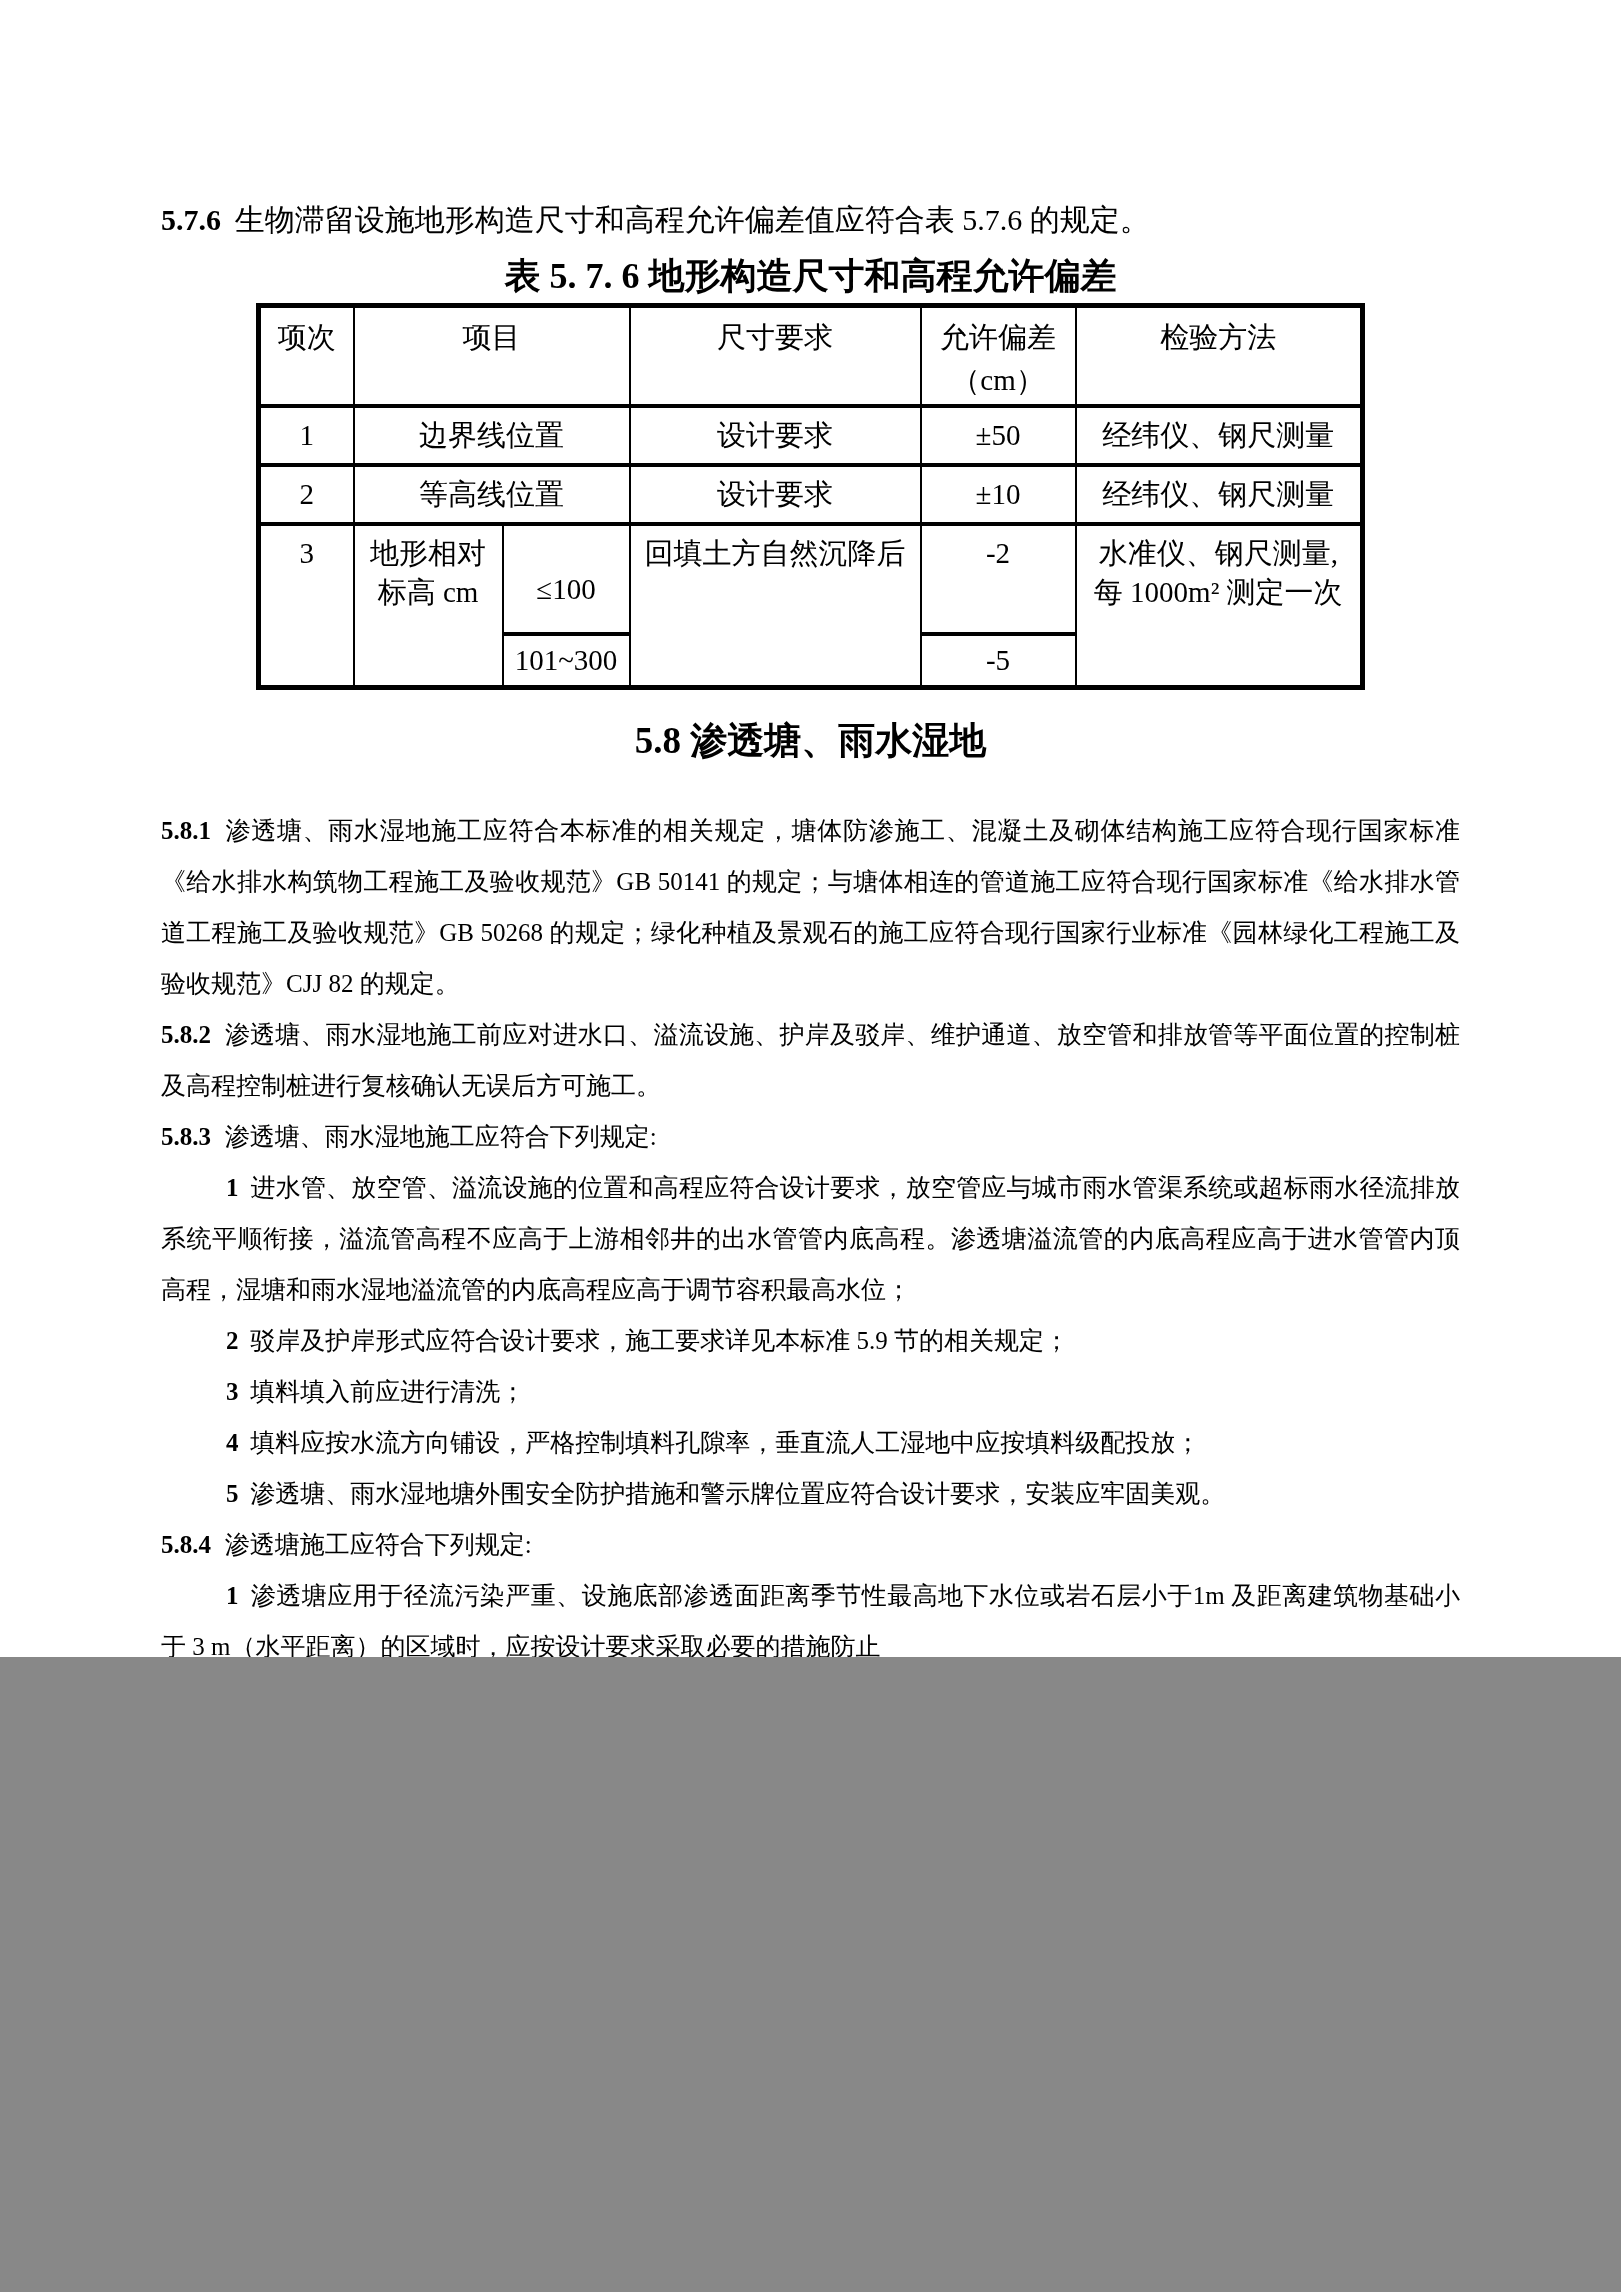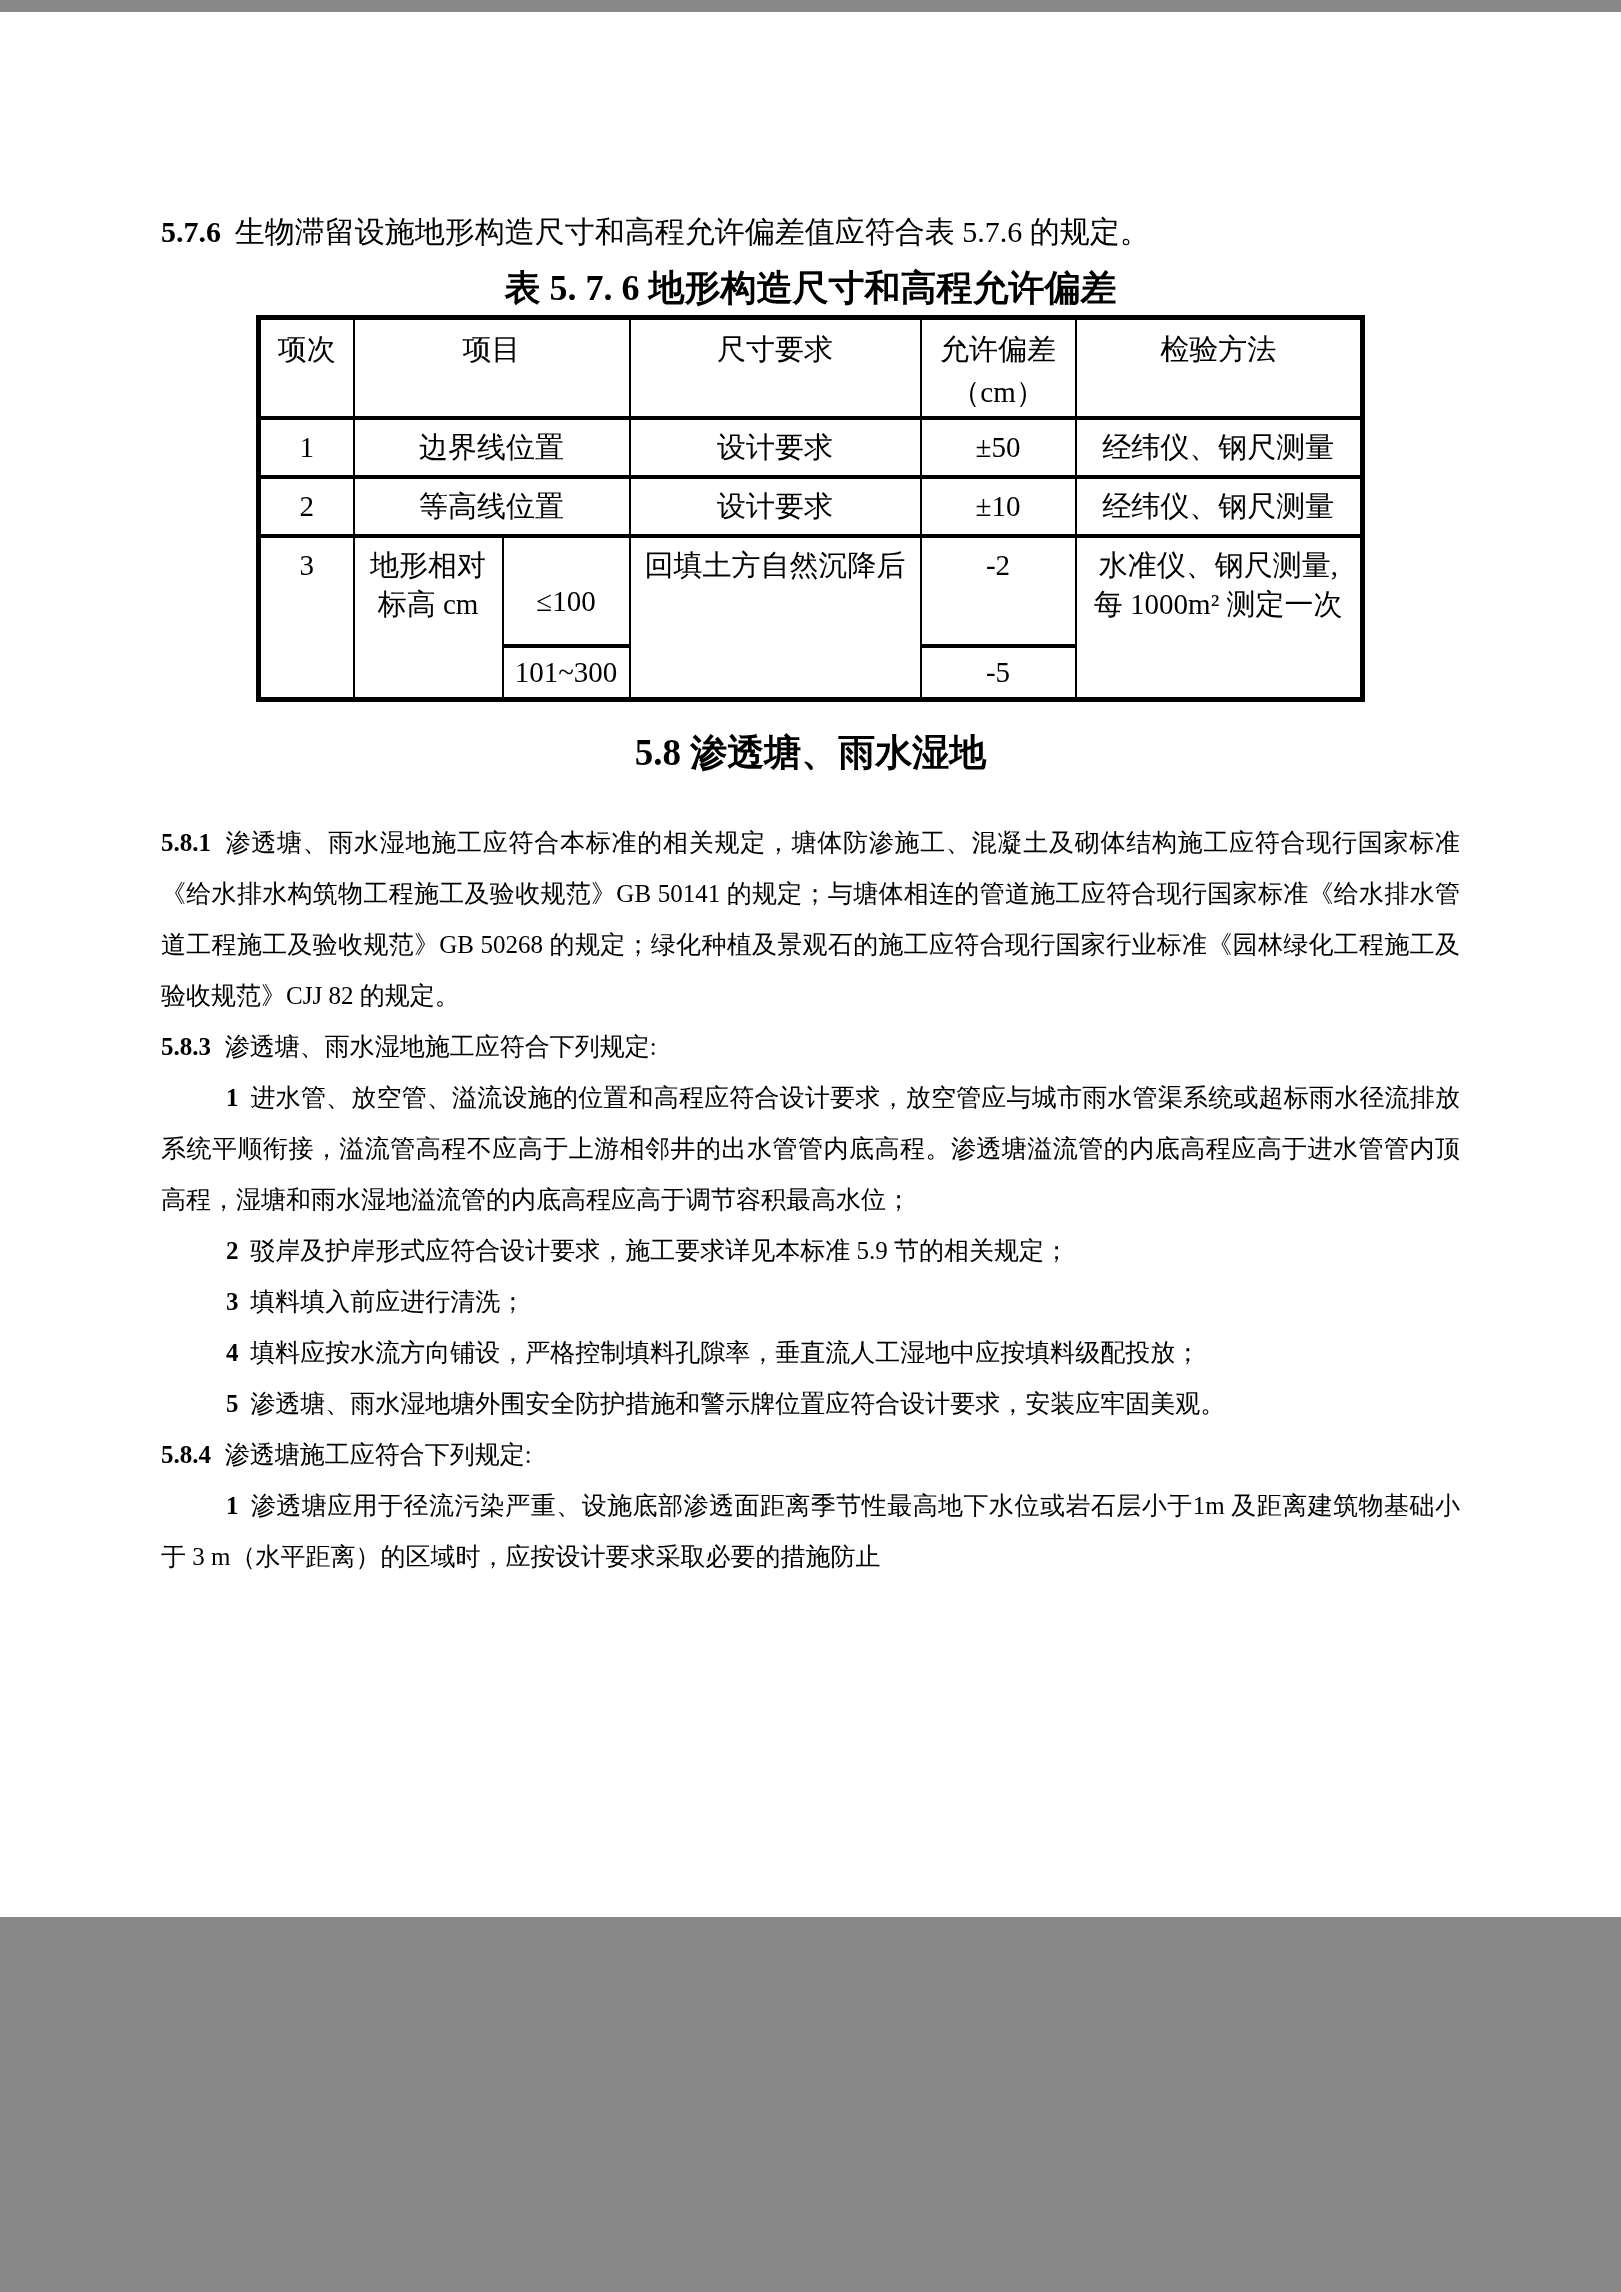--- a/index.html
+++ b/index.html
@@ -1,20 +1,20 @@
 <!DOCTYPE html>
 <html><head>
 <meta charset="utf-8">
 <style>
   html,body { margin:0; padding:0; background:#888; }
   .page {
     position: relative;
     width: 1621px;
-    height: 1905px;
-    margin: 12px auto;
+    height: 1657px;
+    margin: 0 auto;
     background: #ffffff;
     color: #000000;
     font-family: "Liberation Serif", "DejaVu Serif", serif;
     overflow: hidden;
   }
   .content {
     padding: 198px 161px 0 161px;
   }
   
   .p576 {
@@ -148,20 +148,21 @@
           <td>-5</td>
         </tr>
       </tbody>
     </table>
 
     <h2 class="sec-heading">5.8 渗透塘、雨水湿地</h2>
 
     <div class="body">
       <p><span class="blabel">5.8.1</span><span>渗透塘、雨水湿地施工应符合本标准的相关规定，塘体防渗施工、混凝土及砌体结构施工应符合现行国家标准《给水排水构筑物工程施工及验收规范》GB 50141 的规定；与塘体相连的管道施工应符合现行国家标准《给水排水管道工程施工及验收规范》GB 50268 的规定；绿化种植及景观石的施工应符合现行国家行业标准《园林绿化工程施工及验收规范》CJJ 82 的规定。</span></p>
 
+      <p><span class="blabel">5.8.2</span><span>渗透塘、雨水湿地施工前应对进水口、溢流设施、护岸及驳岸、维护通道、放空管和排放管等平面位置的控制桩及高程控制桩进行复核确认无误后方可施工。</span></p>
 
       <p><span class="blabel">5.8.3</span><span>渗透塘、雨水湿地施工应符合下列规定:</span></p>
 
       <p class="item"><span class="inum">1</span><span>进水管、放空管、溢流设施的位置和高程应符合设计要求，放空管应与城市雨水管渠系统或超标雨水径流排放系统平顺衔接，溢流管高程不应高于上游相邻井的出水管管内底高程。渗透塘溢流管的内底高程应高于进水管管内顶高程，湿塘和雨水湿地溢流管的内底高程应高于调节容积最高水位；</span></p>
       <p class="item"><span class="inum">2</span><span>驳岸及护岸形式应符合设计要求，施工要求详见本标准 5.9 节的相关规定；</span></p>
       <p class="item"><span class="inum">3</span><span>填料填入前应进行清洗；</span></p>
       <p class="item"><span class="inum">4</span><span>填料应按水流方向铺设，严格控制填料孔隙率，垂直流人工湿地中应按填料级配投放；</span></p>
       <p class="item"><span class="inum">5</span><span>渗透塘、雨水湿地塘外围安全防护措施和警示牌位置应符合设计要求，安装应牢固美观。</span></p>
 
       <p><span class="blabel">5.8.4</span><span>渗透塘施工应符合下列规定:</span></p>

